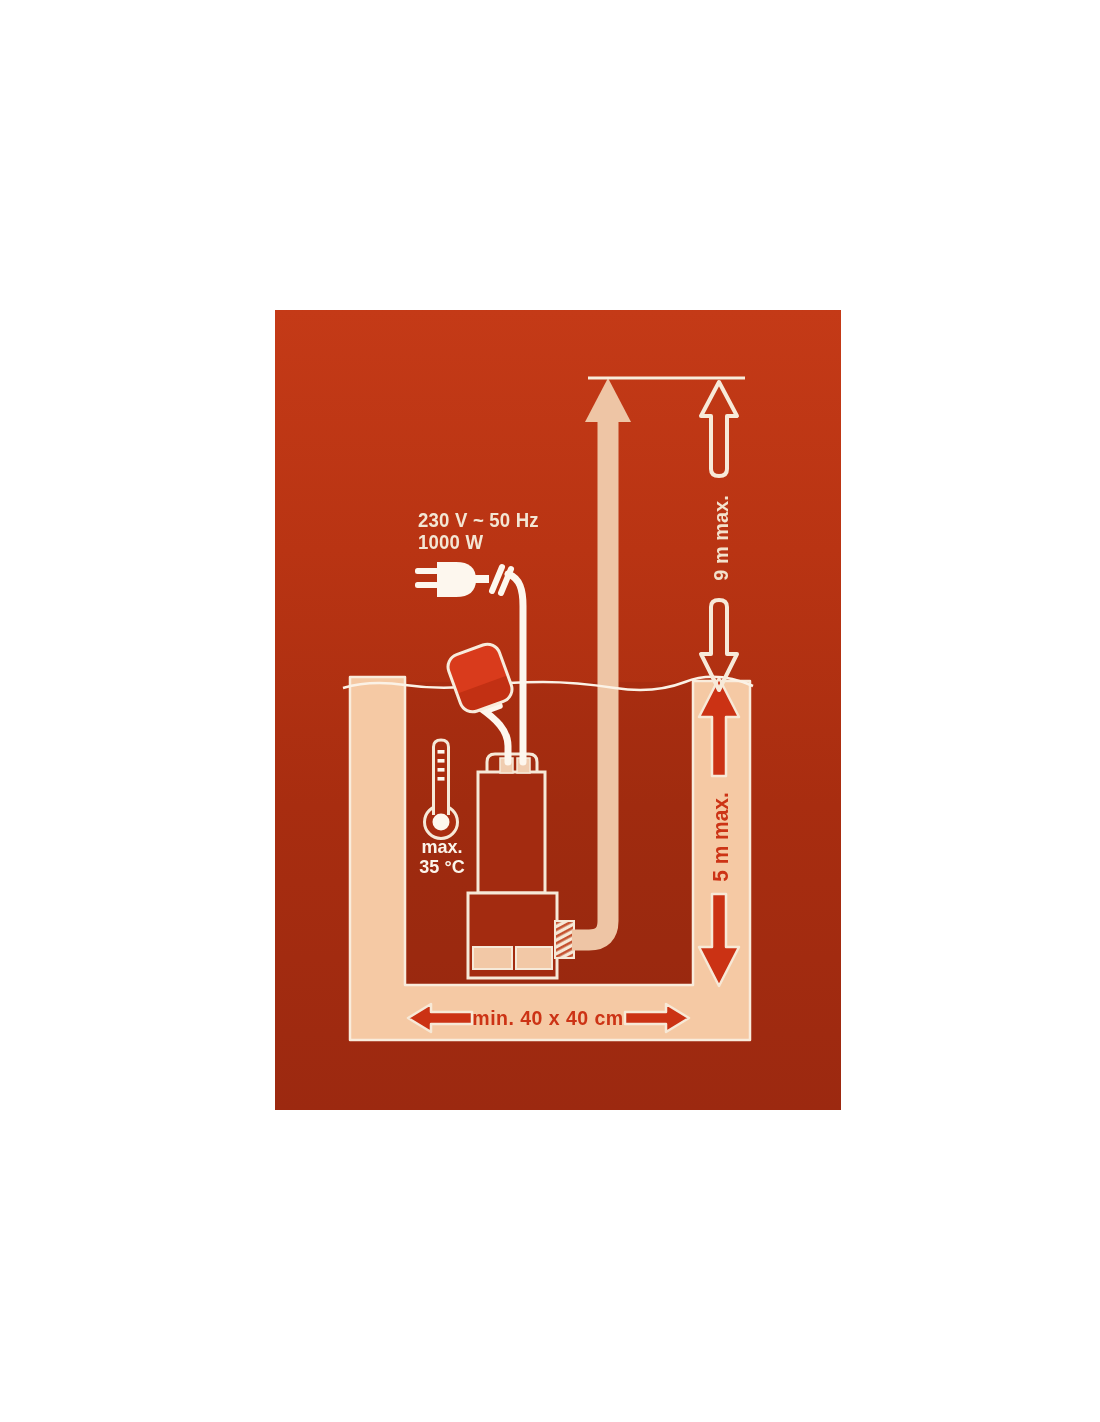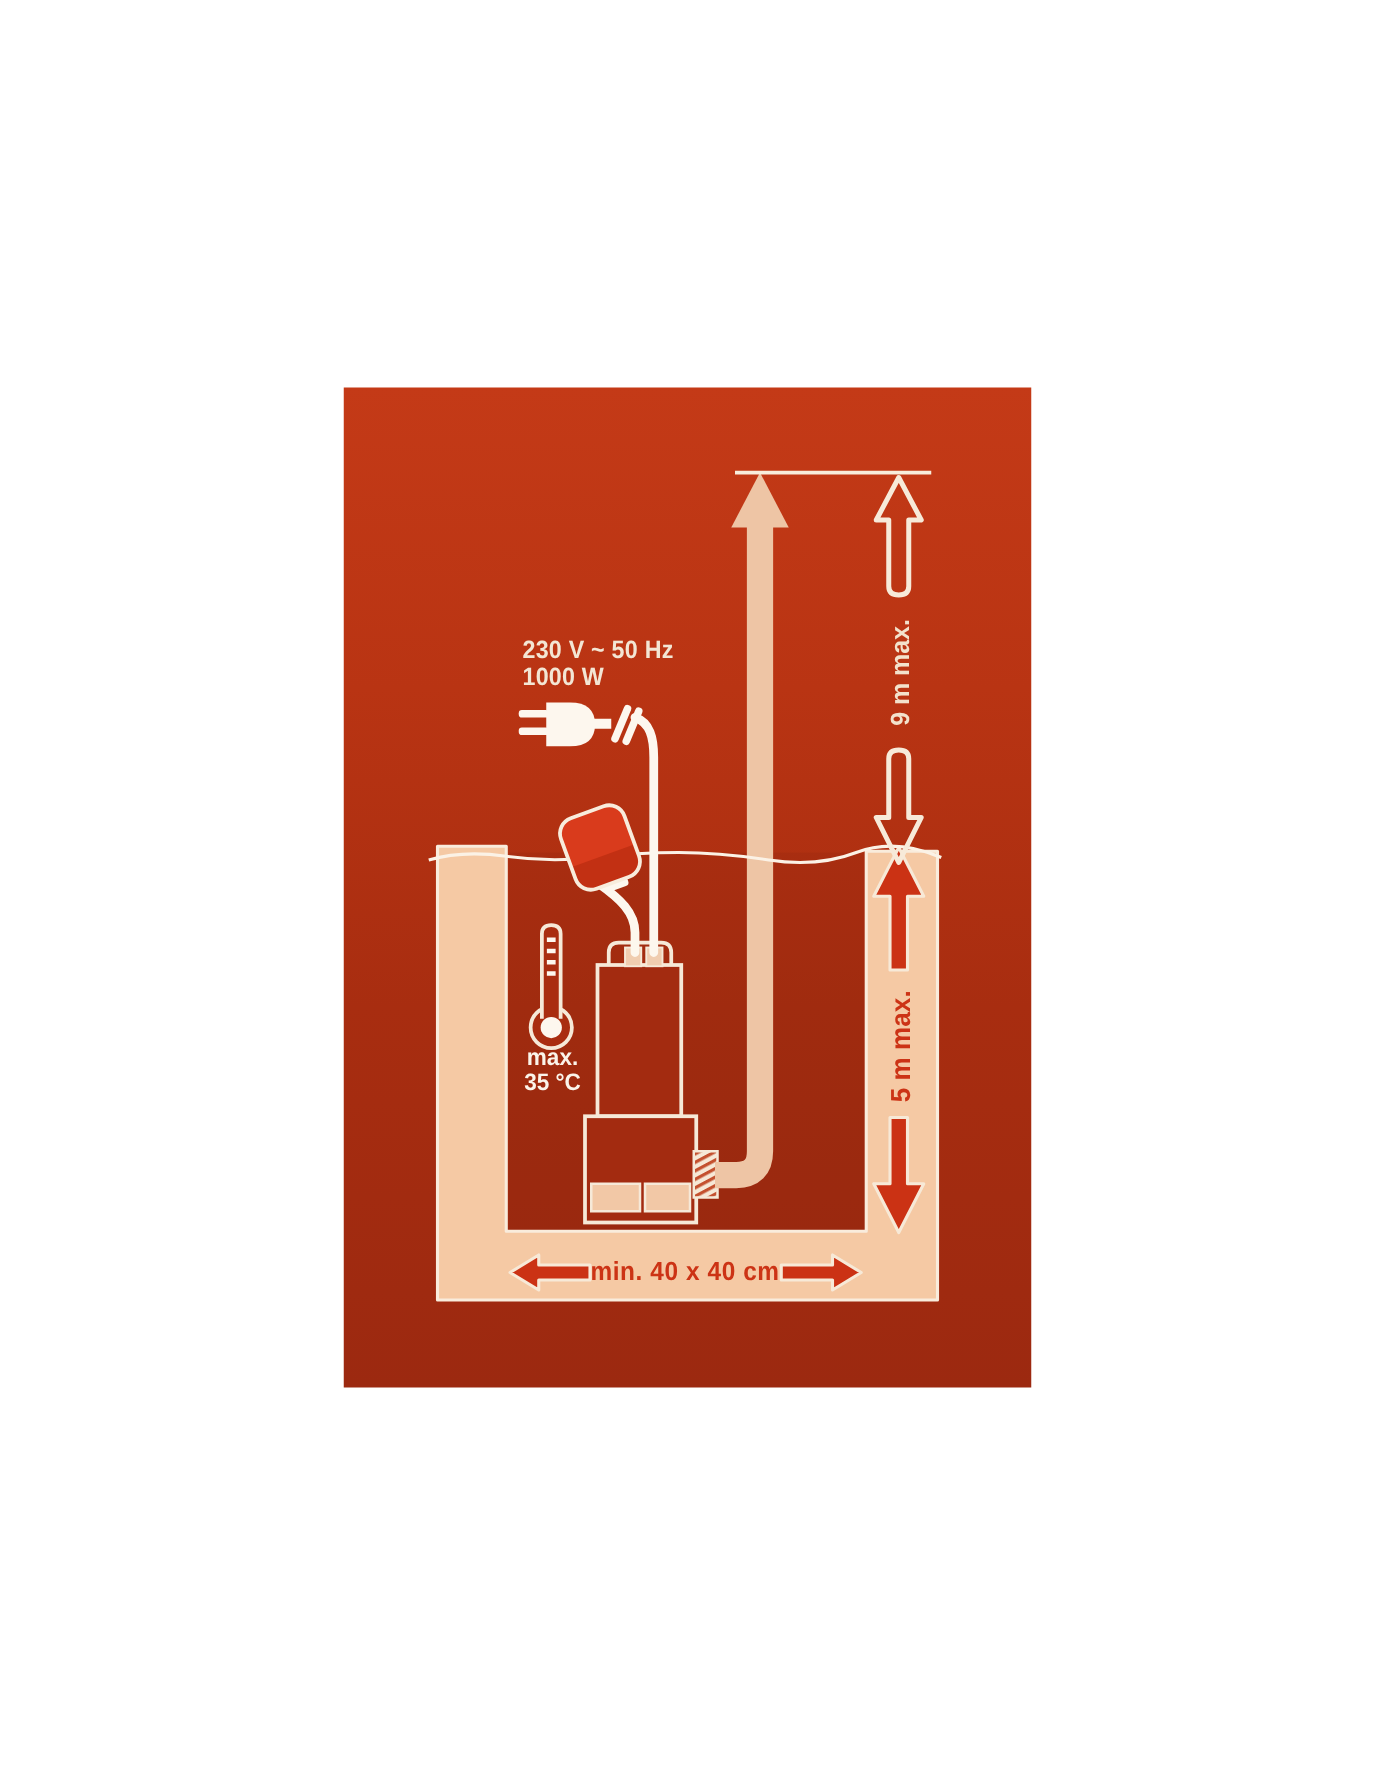--- a/index.html
+++ b/index.html
@@ -3,20 +3,21 @@
 <meta charset="utf-8">
 <style>
   html,body{margin:0;padding:0;background:#ffffff;}
   .page{
     position:relative;width:1100px;height:1422px;background:#ffffff;overflow:hidden;
     font-family:"Liberation Sans",sans-serif;
   }
   .canvas{
     position:absolute;left:275px;top:310px;width:550px;height:800px;
     background:linear-gradient(180deg,#c43a17 0%,#b93413 30%,#a82d10 62%,#9c2910 100%);
+    padding-left:16px;
   }
   .art{position:absolute;left:0;top:0;width:550px;height:800px;}
   .lbl{position:absolute;font-weight:bold;white-space:nowrap;}
   .lbl-power{
     left:143px;top:199px;color:#f3e6d4;font-size:20px;line-height:22px;
     transform:scaleX(.93);transform-origin:left top;letter-spacing:.2px;
   }
   .lbl-temp{
     left:121px;top:527px;width:92px;color:#fbf4ea;font-size:19px;line-height:20px;
     text-align:center;transform:scaleX(.95);transform-origin:center top;

